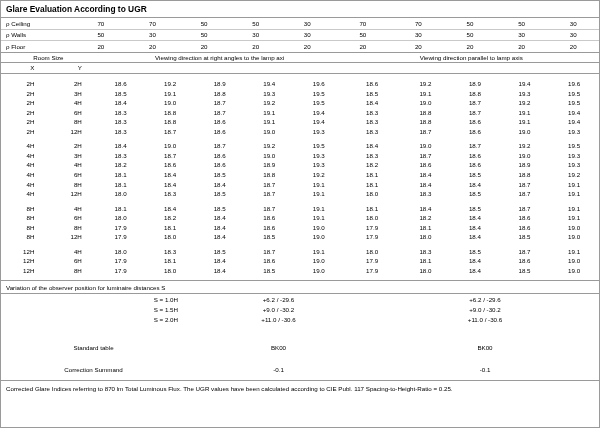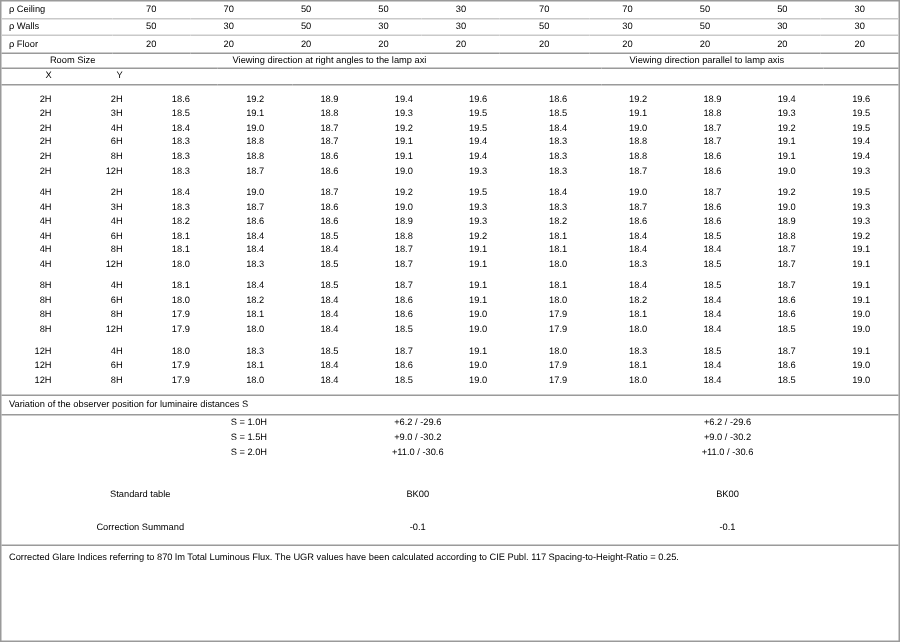--- a/index.html
+++ b/index.html
@@ -99,20 +99,21 @@
     border-top: 1px solid #9a9a9a;
     padding: 4px 0 0 5px;
     font-size: 6.2px;
   }
 </style>
 </head>
 <body>
 
 <div class="sheet">
 
+  <div class="title">Glare Evaluation According to UGR</div>
 
   <table class="rho-table">
     <colgroup>
       <col style="width:66px">
       <col style="width:46px">
         <col style="width:46px">
         <col style="width:46px">
         <col style="width:46px">
         <col style="width:46px">
       <col style="width:53px">

